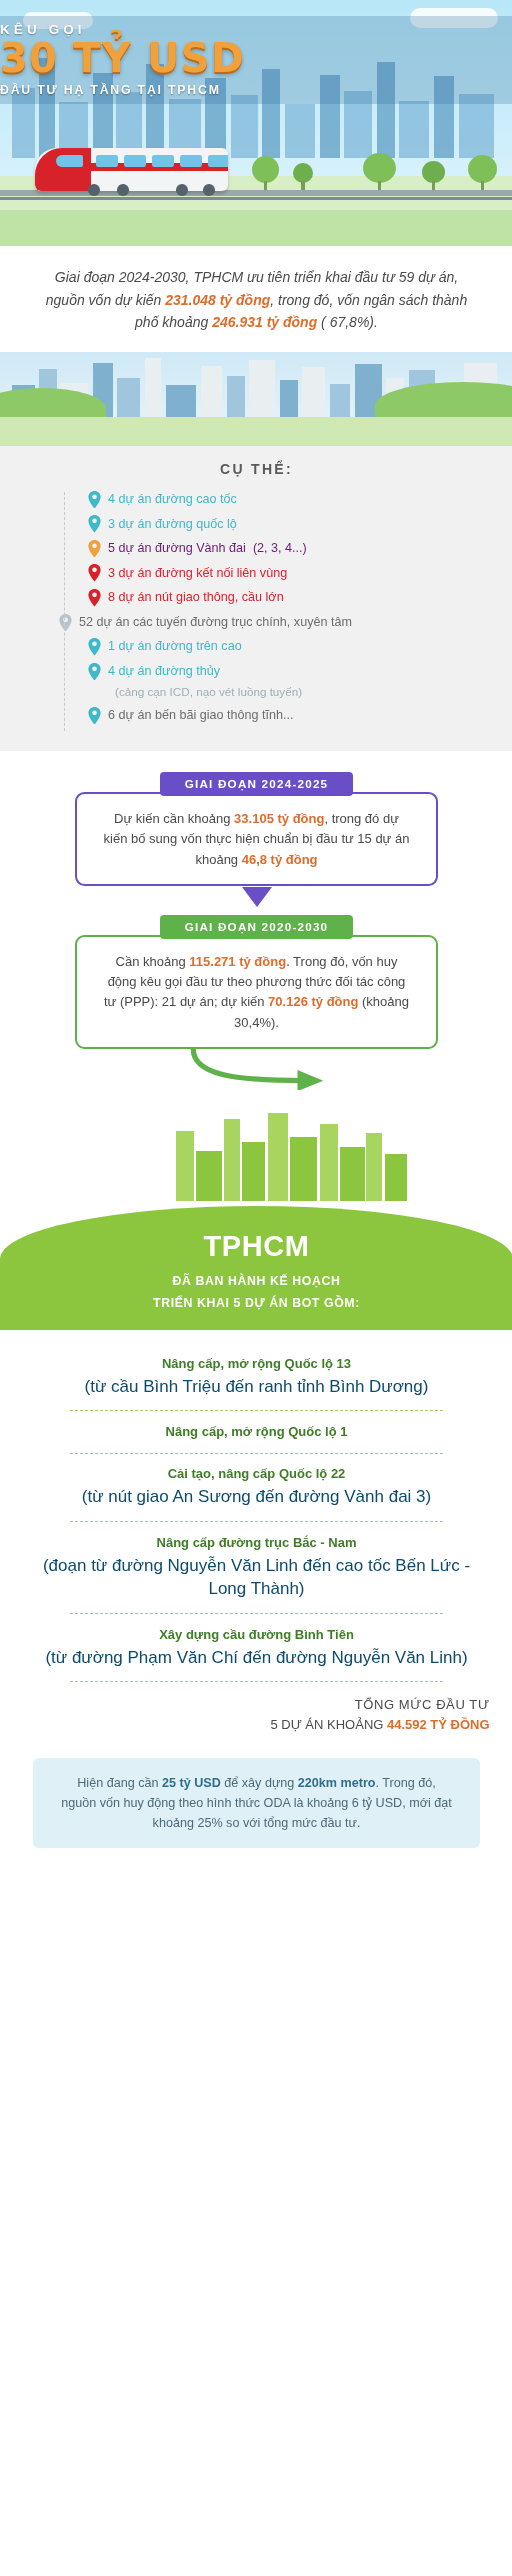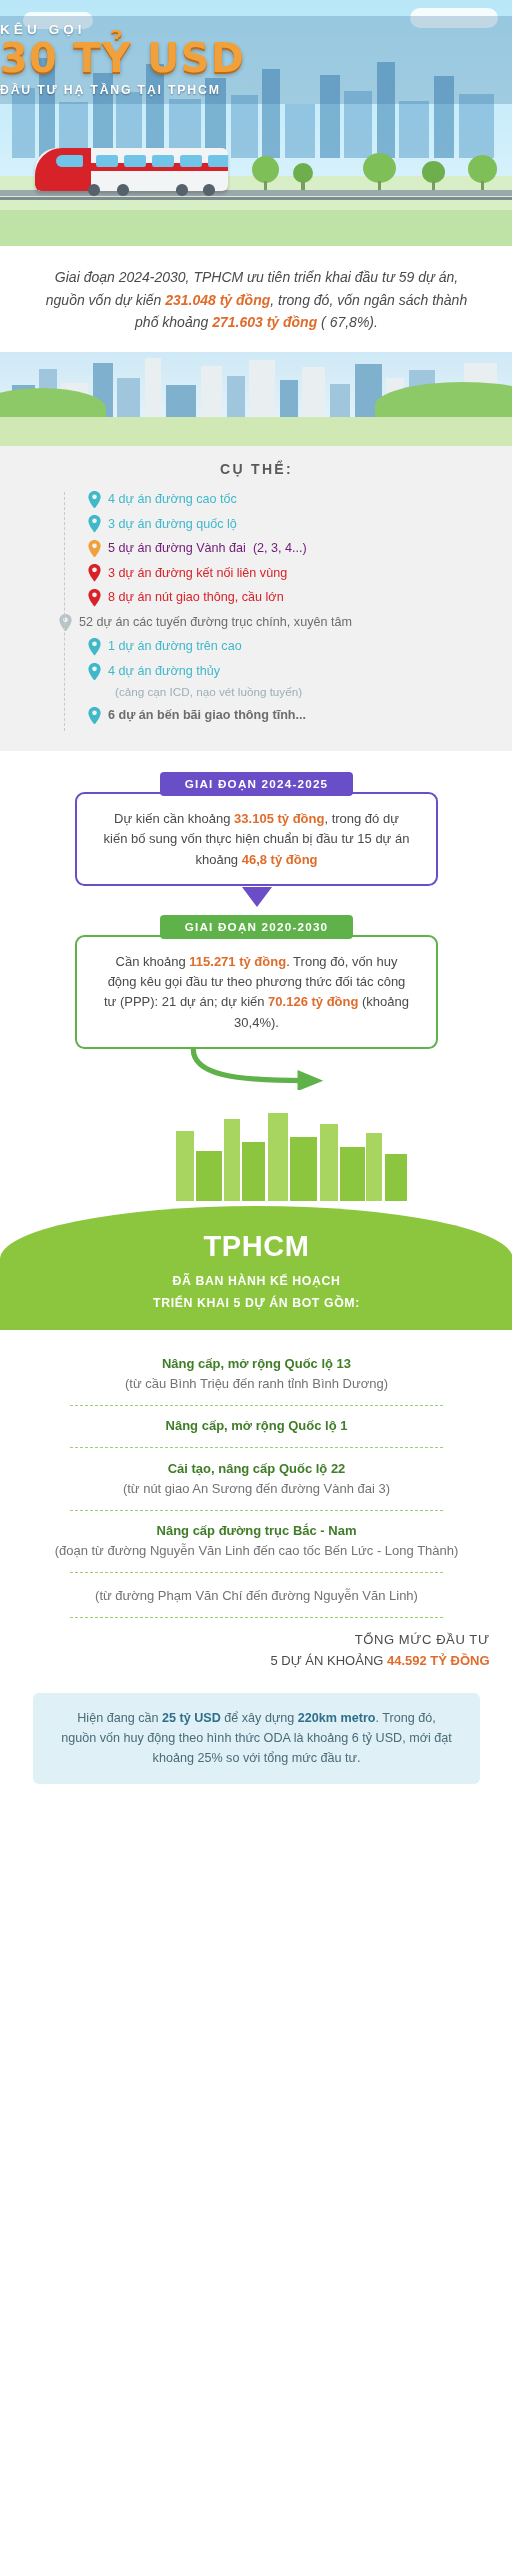--- a/index.html
+++ b/index.html
@@ -280,22 +280,22 @@
     text-align: center;
     padding: 9.4px 35px 9.4px 35px;
   }
   .proj .p1 {
     font-size: 13px;
     font-weight: bold;
     color: #3f7d27;
     line-height: 1.4;
   }
   .proj .p2 {
-    font-size: 13px;
-    color: #737373;
+    font-size: 17px;
+    color: #0c4a6e;
     line-height: 1.4;
     margin-top: 1.8px;
   }
   .sep {
     height: 0;
     border-top: 1.8px dashed #9fcf6b;
     margin: 2.3px 70px;
   }
   .total {
     text-align: right;
@@ -391,21 +391,21 @@
       <div class="crown" style="width:23.4px; height:22px; background:#6fae4c;"></div>
         <div class="trunk"></div>
     </div>
     <div class="tree" style="left:468px; width:29px; height:34px;">
       <div class="crown" style="width:29px; height:28px;"></div>
         <div class="trunk"></div>
     </div>
   </div>
 
   <div class="intro">
-    <span>Giai đoạn 2024-2030, TPHCM ưu tiên triển khai đầu tư 59 dự án, nguồn vốn dự kiến </span><b>231.048 tỷ đồng</b><span>, trong đó, vốn ngân sách thành phố khoảng </span><b>271.603 tỷ đồng</b><span> ( 67,8%).</span>
+    <span>Giai đoạn 2024-2030, TPHCM ưu tiên triển khai đầu tư 59 dự án, nguồn vốn dự kiến </span><b>231.048 tỷ đồng</b><span>, trong đó, vốn ngân sách thành phố khoảng </span><b>246.931 tỷ đồng</b><span> ( 67,8%).</span>
   </div>
 
   <div class="citystrip">
     <div class="cs-build d" style="left:11.7px;  width:23.4px; height:34px;"></div>
     <div class="cs-build" style="left:39px;  width:17.6px; height:50px;"></div>
     <div class="cs-build w" style="left:61px; width:27px; height:36px;"></div>
     <div class="cs-build d" style="left:93px; width:20px; height:56px;"></div>
     <div class="cs-build" style="left:117px; width:23.4px; height:41px;"></div>
     <div class="cs-build w" style="left:145px; width:16.4px; height:61px;"></div>
     <div class="cs-build d" style="left:166px; width:30px; height:34px;"></div>
@@ -512,21 +512,21 @@
 
     <div class="dline note">(cảng cạn ICD, nạo vét luồng tuyến)</div>
 
     <div class="dline">
       <span class="pin">
         <svg width="13" height="17.6" viewBox="0 0 22 30">
             <path d="M11 0C5 0 0.6 4.4 0.6 10.3 0.6 18 11 30 11 30s10.4-12 10.4-19.7C21.4 4.4 17 0 11 0z" fill="#3fb8c9"></path>
             <circle cx="11" cy="10" r="4" fill="#f1f1f1"></circle>
           </svg>
       </span>
-      <span class="txt" style="color:#6d6d6d;font-weight:bold;">6 dự án bến bãi giao thông tĩnh...</span>
+      <span class="txt" style="color:#6d6d6d;">6 dự án bến bãi giao thông tĩnh...</span>
     </div>
   </div>
 
   <div class="phases">
 
     <div class="phase-wrap">
       <div class="pill">GIAI ĐOẠN 2024-2025</div>
       <div class="pbox">
         <span>Dự kiến cần khoảng </span><b>33.105 tỷ đồng</b><span>, trong đó dự kiến bố sung vốn thực hiện chuẩn bị đầu tư 15 dự án khoảng </span><b>46,8 tỷ đồng</b>
       </div>
@@ -587,20 +587,21 @@
     </div>
     <div class="sep"></div>
 
     <div class="proj">
       <div class="p1">Nâng cấp đường trục Bắc - Nam</div>
       <div class="p2">(đoạn từ đường Nguyễn Văn Linh đến cao tốc Bến Lức - Long Thành)</div>
     </div>
     <div class="sep"></div>
 
     <div class="proj">
+      <div class="p1">Xây dựng cầu đường Bình Tiên</div>
       <div class="p2">(từ đường Phạm Văn Chí đến đường Nguyễn Văn Linh)</div>
     </div>
     <div class="sep"></div>
 
     <div class="total">
       <div class="t1">TỔNG MỨC ĐẦU TƯ</div>
       <div>
         <span>5 DỰ ÁN KHOẢNG </span><b>44.592 TỶ ĐỒNG</b>
       </div>
     </div>

